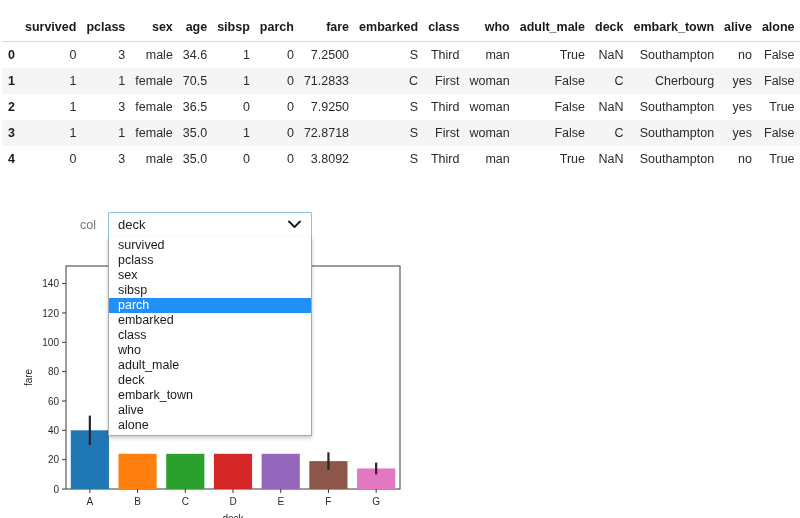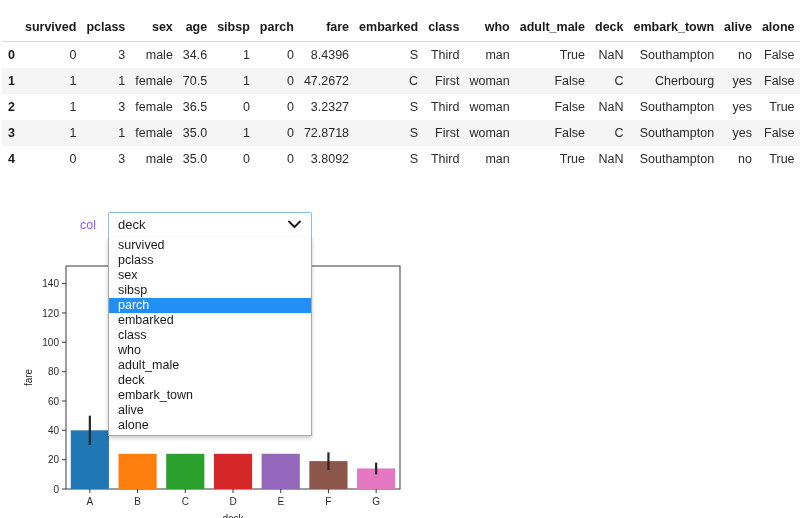--- a/index.html
+++ b/index.html
@@ -55,21 +55,21 @@
   .widget-row {
     position: absolute;
     left: 0; top: 212px;
     width: 800px;
     height: 28px;
   }
   .widget-label {
     position: absolute;
     left: 80px; top: 6px;
     font-size: 12.5px;
-    color: #8b5cf6;
+    color: #737373;
   }
   .select-box {
     position: absolute;
     left: 108px; top: 0px;
     width: 204px; height: 26px;
     border: 1px solid #8fc0e8;
     background: #ffffff;
     box-sizing: border-box;
     border-radius: 1px;
   }
@@ -148,57 +148,57 @@
       </thead>
       <tbody>
         <tr class="even">
           <td class="idx">0</td>
           <td>0</td>
           <td>3</td>
           <td>male</td>
           <td>34.6</td>
           <td>1</td>
           <td>0</td>
-          <td>8.4396</td>
+          <td>7.2500</td>
           <td>S</td>
           <td>Third</td>
           <td>man</td>
           <td>True</td>
           <td>NaN</td>
           <td>Southampton</td>
           <td>no</td>
           <td>False</td>
         </tr>
         <tr class="odd">
           <td class="idx">1</td>
           <td>1</td>
           <td>1</td>
           <td>female</td>
           <td>70.5</td>
           <td>1</td>
           <td>0</td>
-          <td>47.2672</td>
+          <td>71.2833</td>
           <td>C</td>
           <td>First</td>
           <td>woman</td>
           <td>False</td>
           <td>C</td>
           <td>Cherbourg</td>
           <td>yes</td>
           <td>False</td>
         </tr>
         <tr class="even">
           <td class="idx">2</td>
           <td>1</td>
           <td>3</td>
           <td>female</td>
           <td>36.5</td>
           <td>0</td>
           <td>0</td>
-          <td>3.2327</td>
+          <td>7.9250</td>
           <td>S</td>
           <td>Third</td>
           <td>woman</td>
           <td>False</td>
           <td>NaN</td>
           <td>Southampton</td>
           <td>yes</td>
           <td>True</td>
         </tr>
         <tr class="odd">

